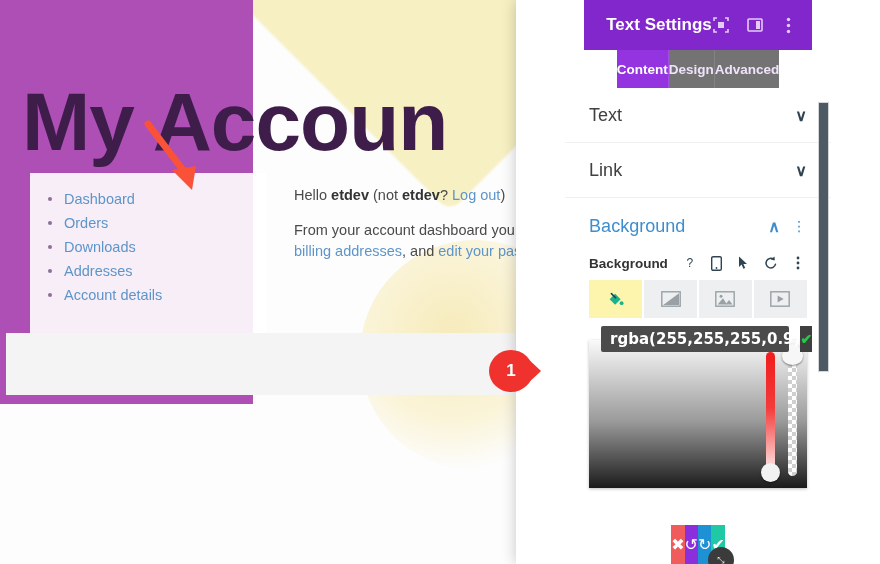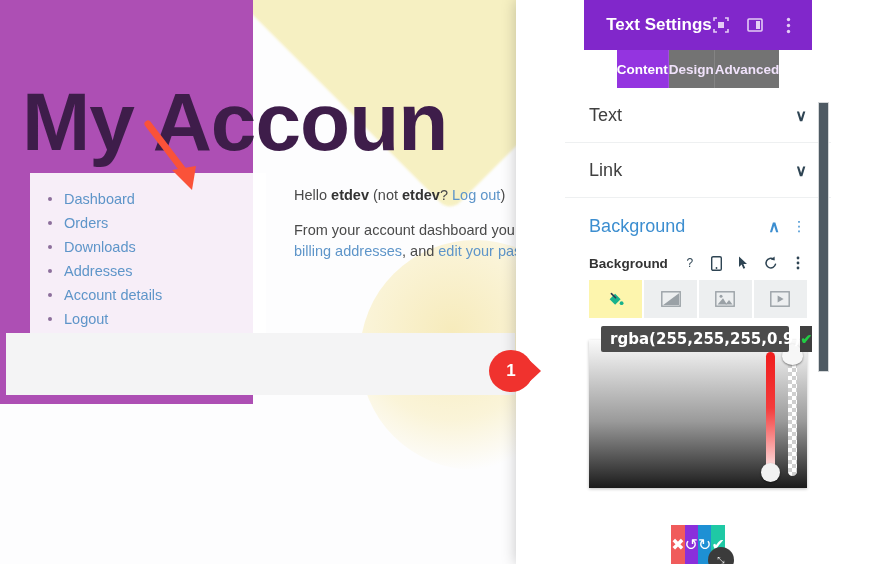--- a/index.html
+++ b/index.html
@@ -338,21 +338,20 @@
 
     <div class="page-title">My Accoun</div>
 
     <div class="nav-card">
       <ul class="nav-list">
         <li>Dashboard</li>
         <li>Orders</li>
         <li>Downloads</li>
         <li>Addresses</li>
         <li>Account details</li>
-        <li>Logout</li>
       </ul>
     </div>
 
     <div class="content-col">
       <p><span>Hello </span><b>etdev</b><span> (not </span><b>etdev</b><span>? </span><a href="#">Log out</a><span>)</span></p>
       <p><span>From your account dashboard you can</span><br><a href="#">billing addresses</a><span>, and </span><a href="#">edit your passwo</a></p>
     </div>
 
     <div class="grey-band">
       <div class="grey-band-magenta"></div>

